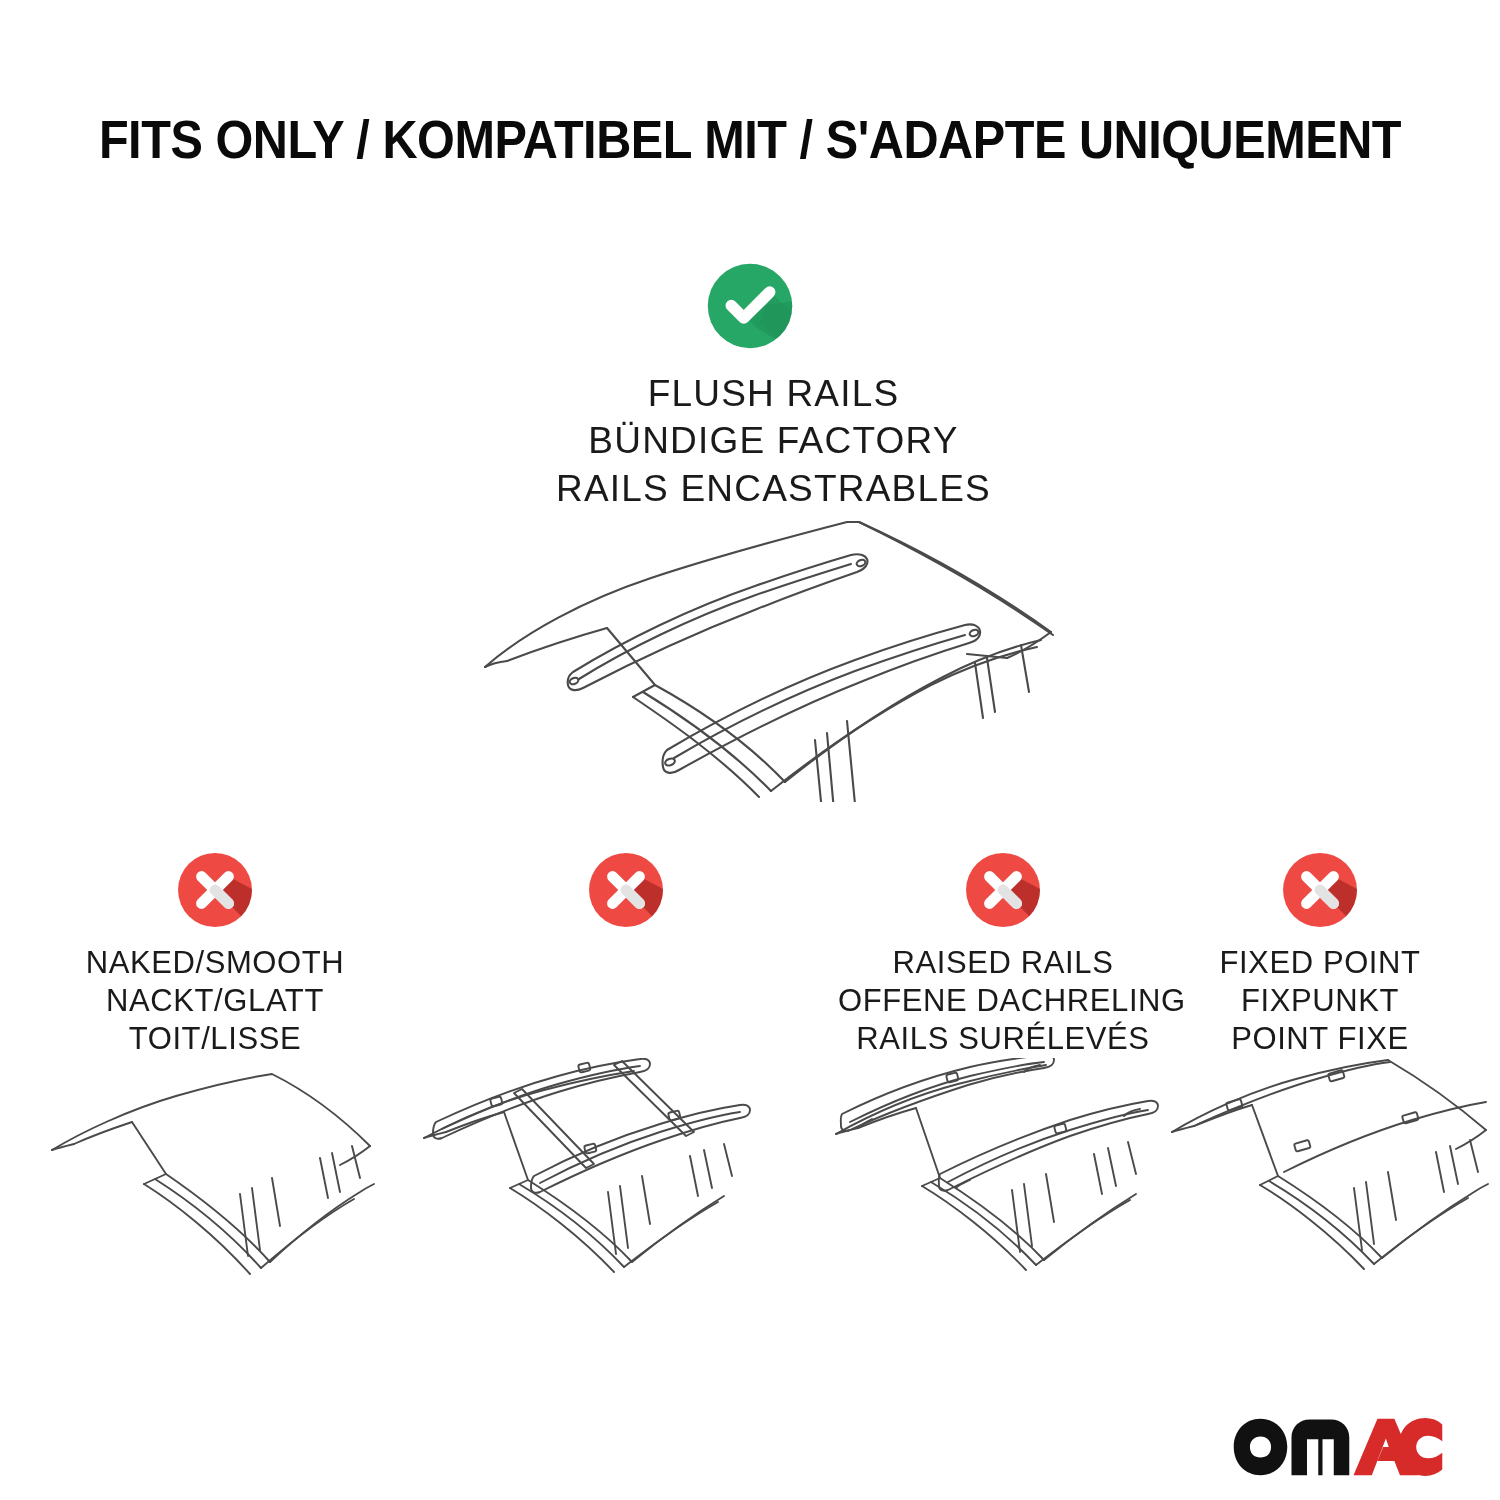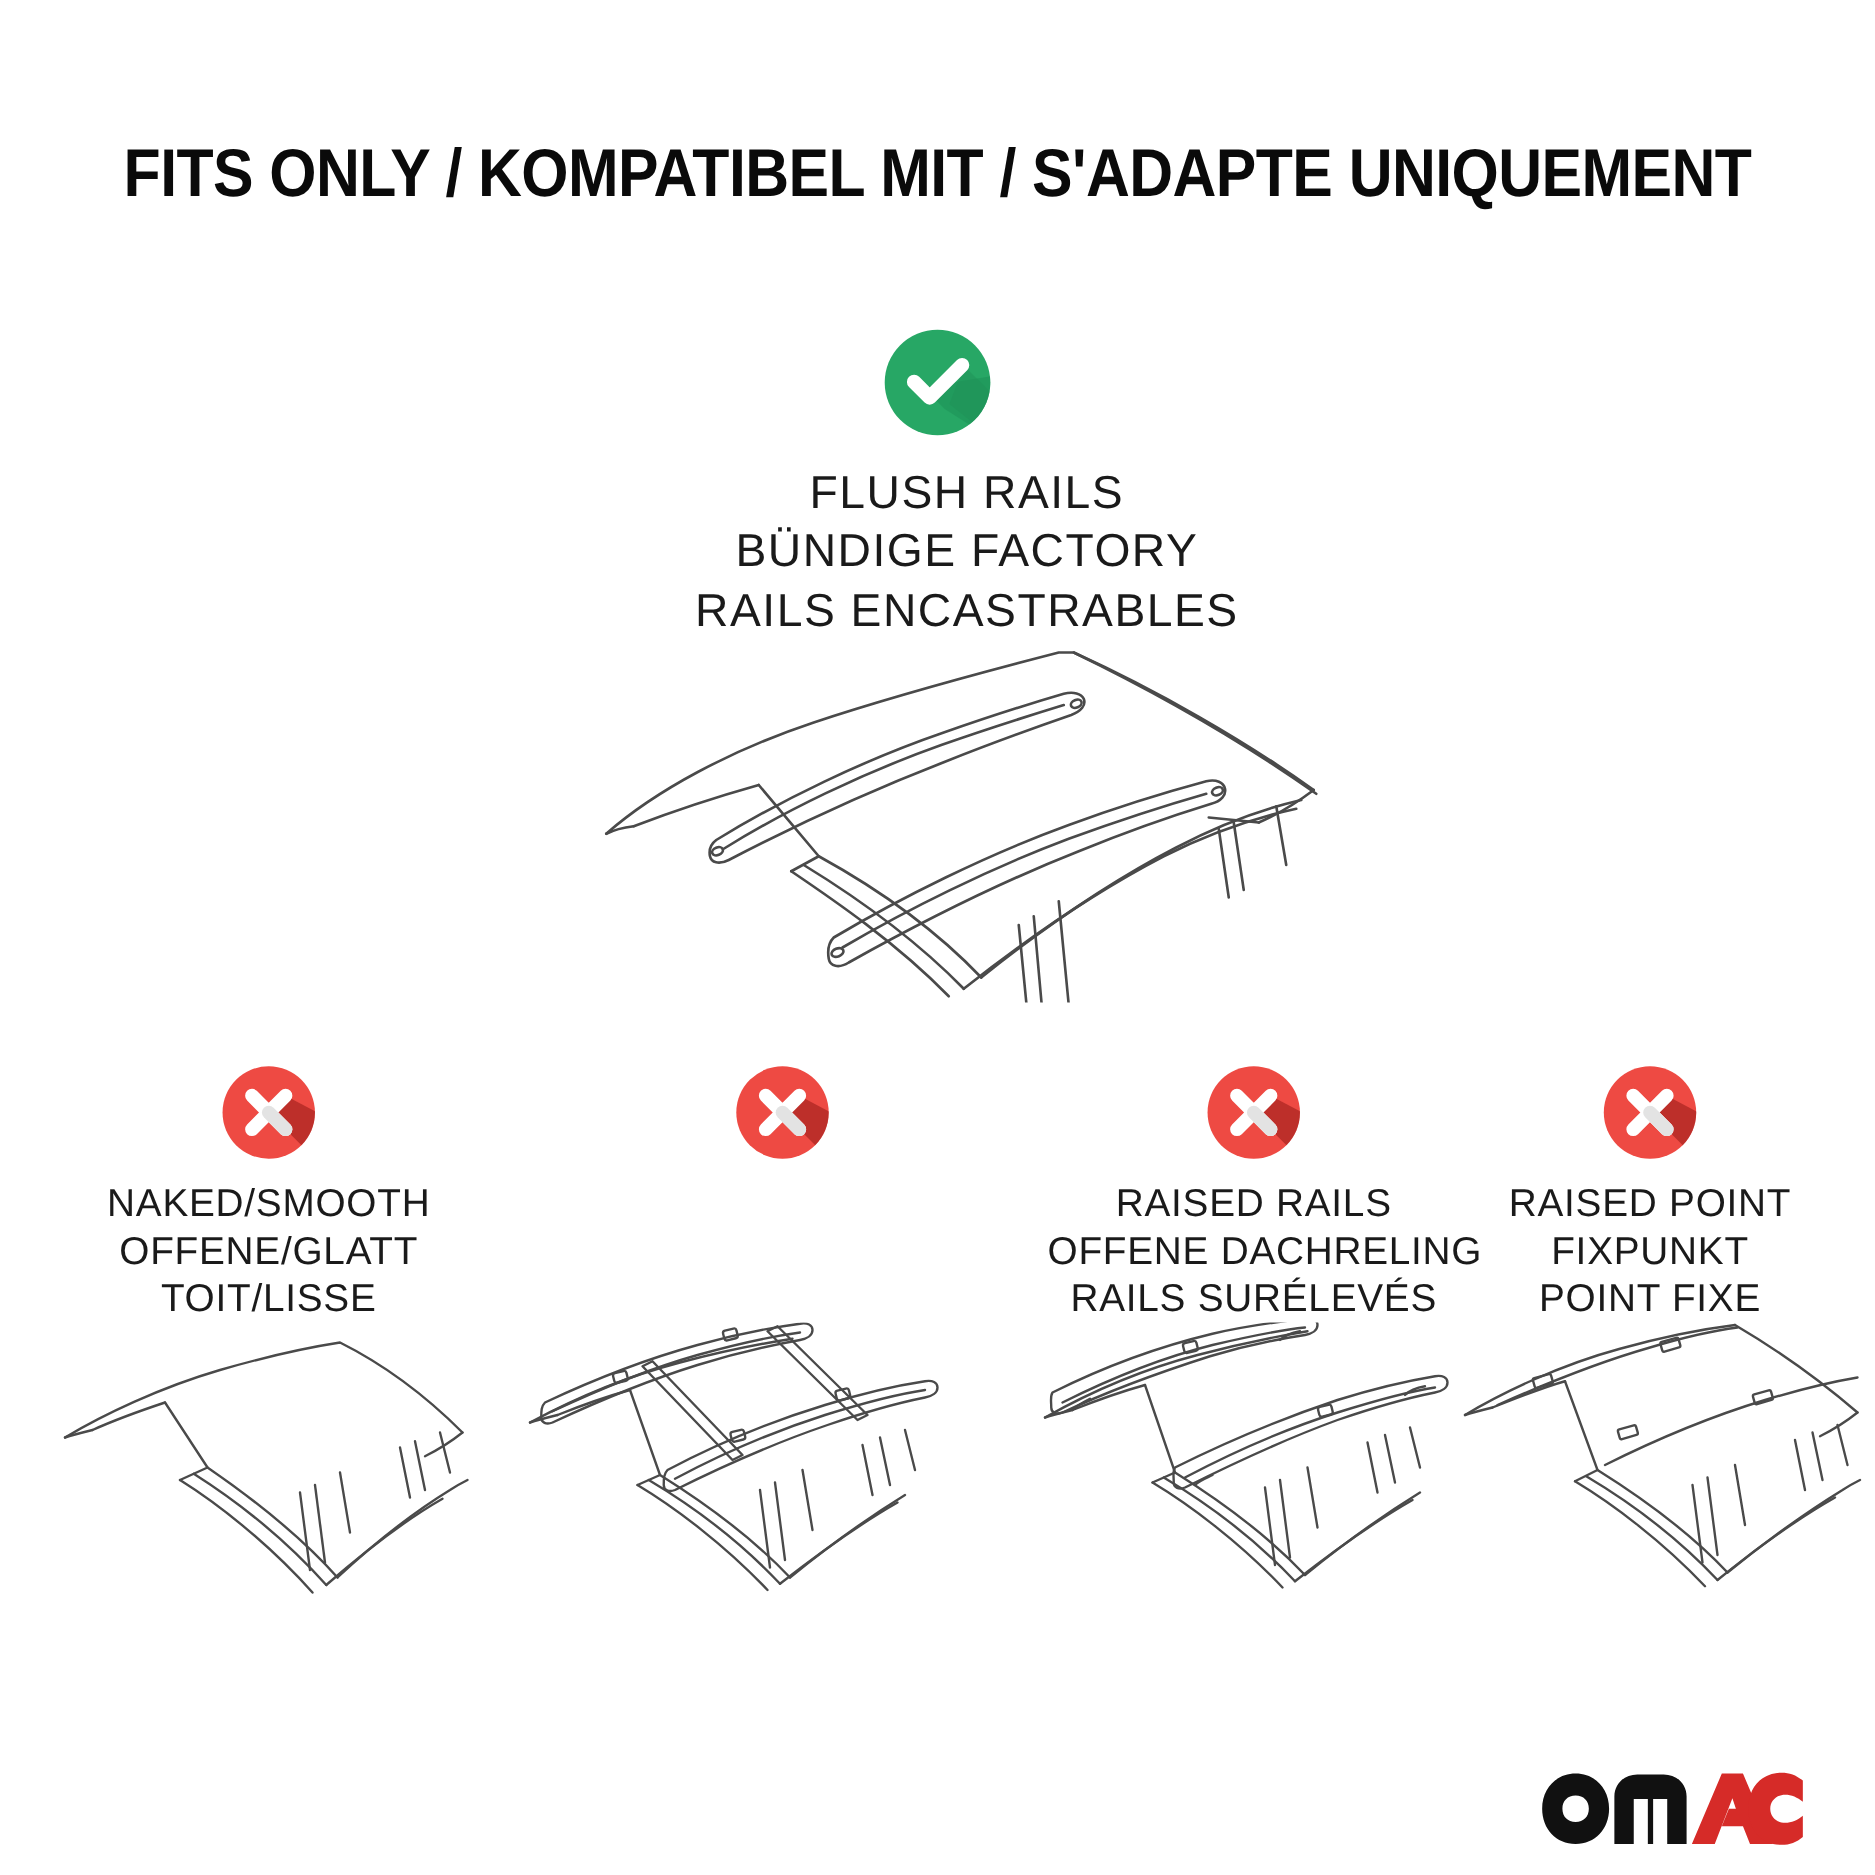--- a/index.html
+++ b/index.html
@@ -234,21 +234,21 @@
             <g clip-path="url(#clipRed0)">
               <path d="M50 50 L100 100 L100 52 L66 34 Z" fill="#9E1F1C" opacity="0.62"></path>
             </g>
             <path d="M34 34 L66 66 M66 34 L34 66" stroke="#ffffff" stroke-width="13" stroke-linecap="round" fill="none"></path>
             <path d="M50 50 L66 66" stroke="#E3E3E3" stroke-width="13" stroke-linecap="round" fill="none"></path>
           </svg>
         </div>
       </div>
       <div class="nofit-labels">
         <span class="ln">NAKED/SMOOTH</span>
-        <span class="ln">OFFENE/GLATT</span>
+        <span class="ln">NACKT/GLATT</span>
         <span class="ln">TOIT/LISSE</span>
       </div>
     </div>
 
     <div class="nofit-col" id="col1">
       <div class="badge-wrap">
         <div class="badge-sm">
           <svg viewBox="0 0 100 100" aria-hidden="true">
             <defs>
                 <clipPath id="clipRed1">
@@ -303,21 +303,21 @@
             <circle cx="50" cy="50" r="44" fill="#EE4A43"></circle>
             <g clip-path="url(#clipRed3)">
               <path d="M50 50 L100 100 L100 52 L66 34 Z" fill="#9E1F1C" opacity="0.62"></path>
             </g>
             <path d="M34 34 L66 66 M66 34 L34 66" stroke="#ffffff" stroke-width="13" stroke-linecap="round" fill="none"></path>
             <path d="M50 50 L66 66" stroke="#E3E3E3" stroke-width="13" stroke-linecap="round" fill="none"></path>
           </svg>
         </div>
       </div>
       <div class="nofit-labels">
-        <span class="ln">RAISED POINT</span>
+        <span class="ln">FIXED POINT</span>
         <span class="ln">FIXPUNKT</span>
         <span class="ln">POINT FIXE</span>
       </div>
     </div>
   </div>
 
   <div class="nofit-art" id="art0">
     <svg viewBox="0 0 340 250" aria-hidden="true">
       <g fill="none" stroke="#4A4A4A" stroke-width="1.9" stroke-linejoin="round" stroke-linecap="round">
         <path d="M4 92 C34 74 80 52 128 38 C166 27 198 20 224 16

